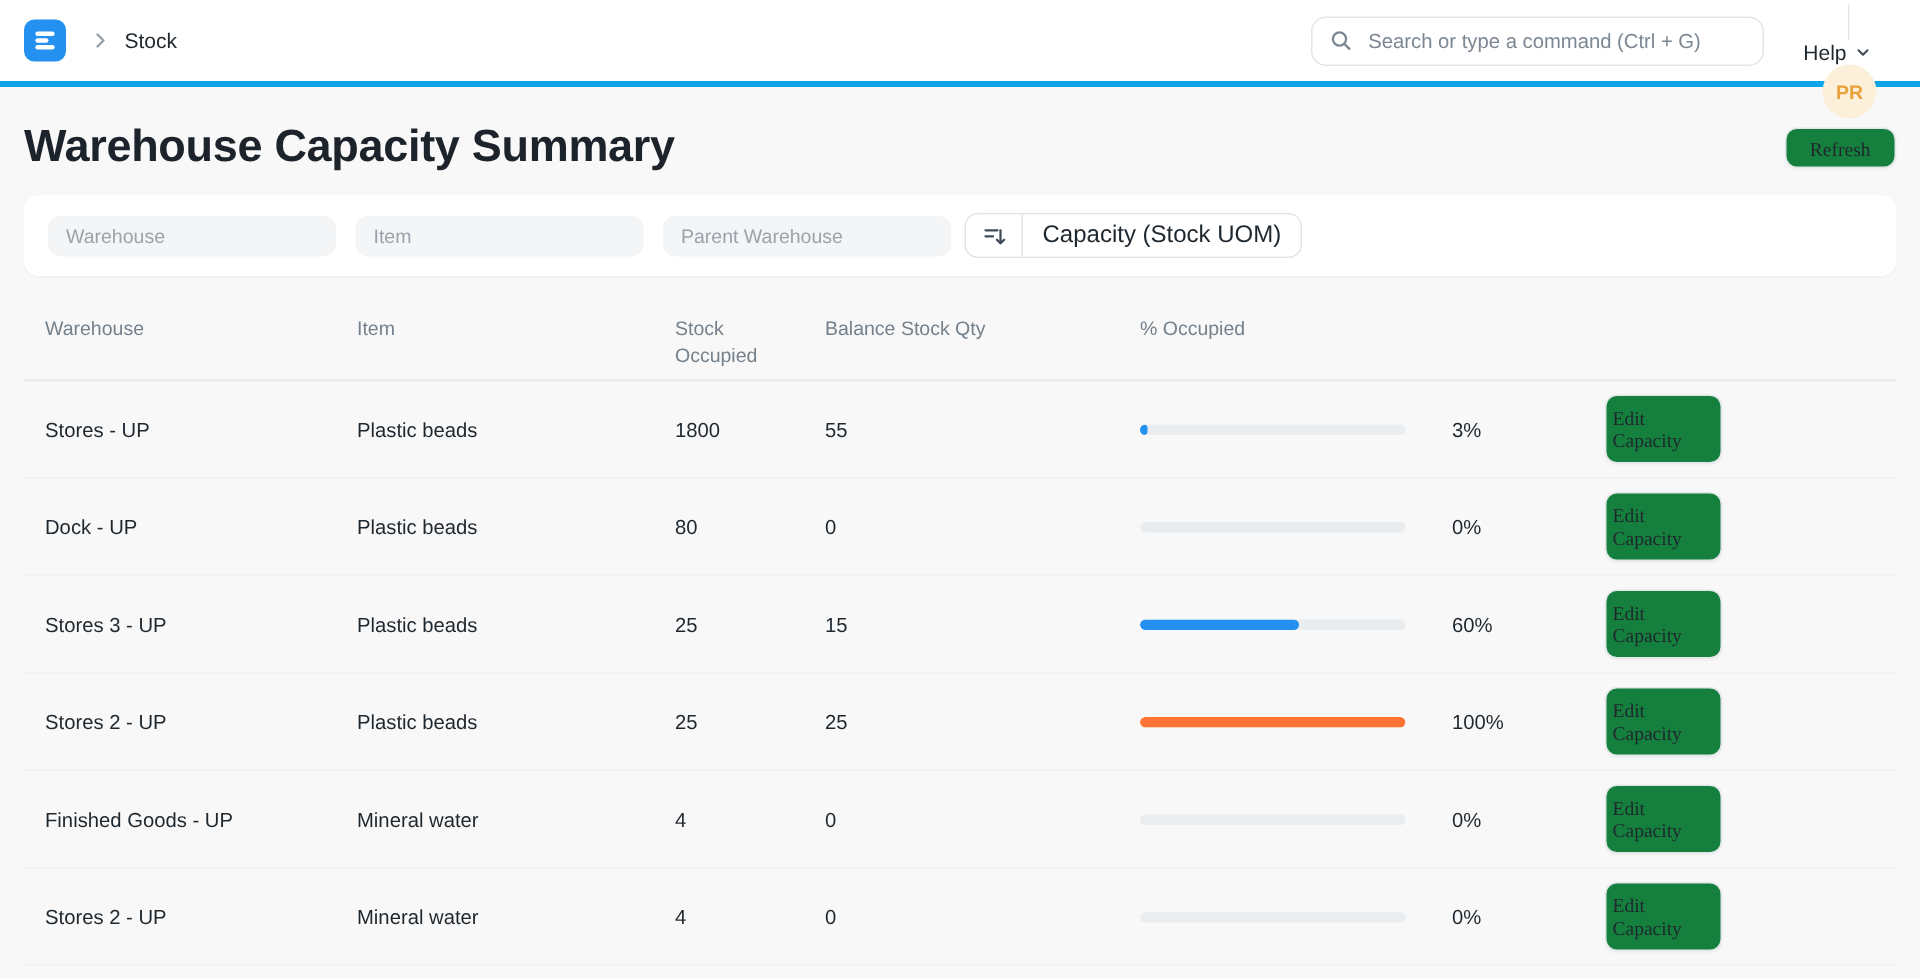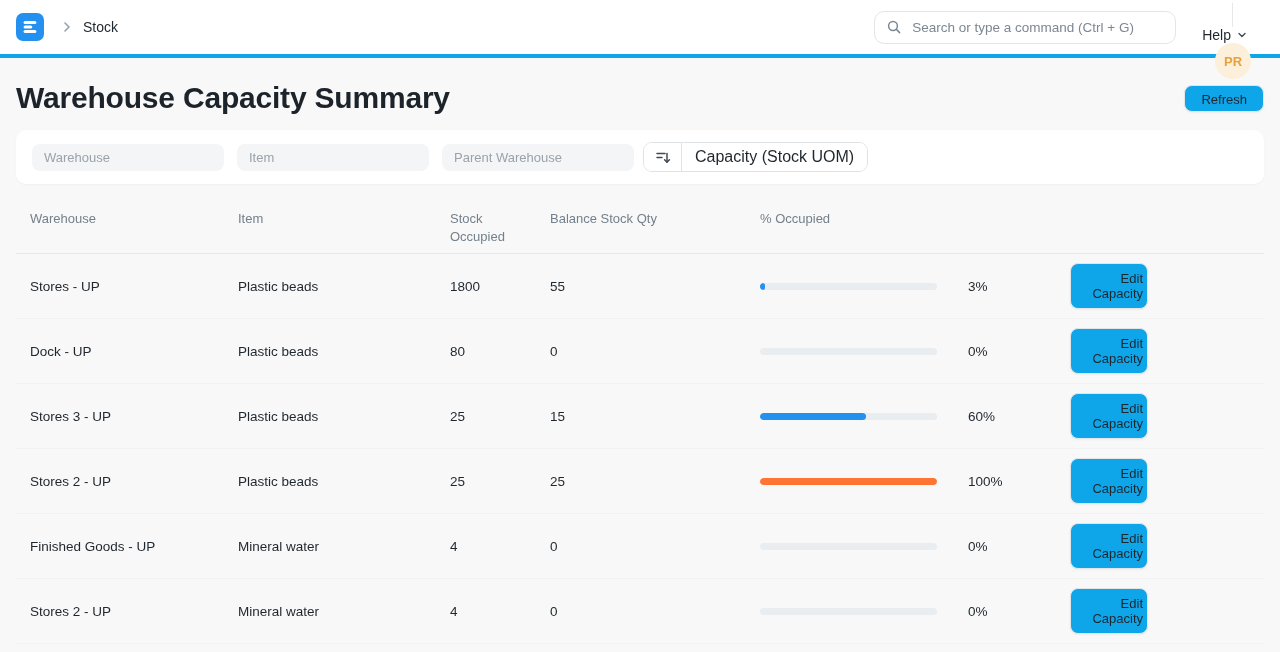--- a/index.html
+++ b/index.html
@@ -41,22 +41,22 @@
   .avatar {
     width:36px; height:36px; border-radius:50%; background:#fcf0da;
     color:#e9a23b; font-size:13px; font-weight:bold;
     display:flex; align-items:center; justify-content:center; cursor:pointer;
   }
 
   
   .page-head { display:flex; align-items:center; justify-content:space-between; padding:23px 16px 11px; }
   .page-title { margin:0; font-size:30px; font-weight:700; letter-spacing:-0.2px; color:#1c232a; }
   .btn {
-    background:#0ea5e9; border:1px solid #e2e6e9; border-radius:8px;
-    font-family:Liberation Sans, sans-serif; font-size:13px; color:#1f272e;
+    background:#15803d; border:1px solid #e2e6e9; border-radius:8px;
+    font-family:Liberation Serif, serif; font-size:13px; color:#1f272e;
     box-shadow:0 1px 2px rgba(25,39,52,.05); cursor:pointer;
   }
   .refresh-btn { padding:6px 16px; height:27px; }
 
   
   .filter-card {
     margin:4px 16px 0; height:54px; background:#fff; border-radius:10px;
     display:flex; align-items:center; gap:13px; padding:0 16px;
     box-shadow:0 1px 2px rgba(25,39,52,.04);
   }
@@ -88,21 +88,21 @@
   }
   .thead {
     color:#74808b; font-size:13px; align-items:start; padding-top:11px;
     min-height:55px; border-bottom:1px solid #e5e8ea;
   }
   .thead .th { padding-right:14px; line-height:18px; }
   .trow { height:65px; align-items:center; border-bottom:1px solid #f0f2f4; font-size:13.5px; }
   .cell { padding-right:10px; }
   .progress-track { width:177px; height:7px; border-radius:5px; background:#e9edf0; overflow:hidden; }
   .progress-fill { height:100%; border-radius:5px; background:#2490ef; }
-  .edit-btn { width:78px; padding:7px 4px; line-height:15px; text-align:right; margin-left:2px; }
+  .edit-btn { width:78px; padding:7px 4px; line-height:15px; text-align:left; margin-left:2px; }
 </style>
 </head>
 <body>
 
 <nav class="navbar">
   <div class="logo">
     <span style="display:flex;">
       <svg width="22" height="22" viewBox="0 0 24 24">
         <rect x="5" y="5.4" width="14" height="3.4" rx="1.7" fill="#fff"></rect>
         <rect x="5" y="10.3" width="9.5" height="3.4" rx="1.7" fill="#fff"></rect>

